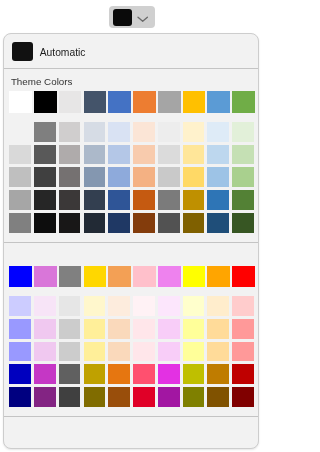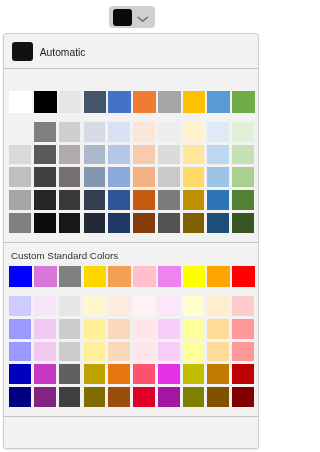--- a/index.html
+++ b/index.html
@@ -10,21 +10,21 @@
   
   .trigger{position:absolute;left:109px;top:5.8px;width:45.8px;height:22.6px;
            background:#d0d0d0;border-radius:4px;}
   .trigger .sw{position:absolute;left:4px;top:3.5px;width:19px;height:17px;
                background:#080808;border-radius:3px;}
   .trigger .chev{position:absolute;left:23px;top:0;width:22.8px;height:22.6px;
                  display:flex;align-items:center;justify-content:center;}
 
   
   .panel{position:absolute;left:3.3px;top:33px;width:255.7px;height:416px;
-         background:#f2f2f2;border:1px solid #cdcdcd;border-radius:3px;
+         background:#f2f2f2;border:1px solid #cdcdcd;border-radius:8px;
          box-sizing:border-box;box-shadow:0 1px 2px rgba(0,0,0,0.10);}
 
   .auto{position:absolute;left:0;top:0;width:100%;height:34px;}
   .auto .sw{position:absolute;left:8.2px;top:8.4px;width:21px;height:18.7px;
             background:#111111;border-radius:3px;}
   .auto .lbl{position:absolute;left:35.4px;top:9.8px;font-size:10.3px;color:#1c1c1c;
              line-height:17px;}
 
   .sep{position:absolute;left:0;width:100%;height:1px;background:#c4c4c4;}
 
@@ -54,20 +54,21 @@
 
   <div class="panel">
 
     <div class="auto">
       <span class="sw" style="background: rgb(17, 17, 17);"></span>
       <span class="lbl">Automatic</span>
     </div>
 
     <div class="sep" style="top:34px"></div>
 
+    <div class="sec-title" style="top:42.2px">Theme Colors</div>
     <div class="grid" id="theme-grid" style="top:0">
         <div class="row" style="top: 57.3px; left: 0px;">
           <div class="sw2" style="background: rgb(255, 255, 255); width: 22.6px; height: 21.4px; margin-left: 0px;"></div>
           <div class="sw2" style="background: rgb(0, 0, 0); width: 22.6px; height: 21.4px; margin-left: 2.2px;"></div>
           <div class="sw2" style="background: rgb(231, 230, 230); width: 22.6px; height: 21.4px; margin-left: 2.2px;"></div>
           <div class="sw2" style="background: rgb(68, 84, 106); width: 22.6px; height: 21.4px; margin-left: 2.2px;"></div>
           <div class="sw2" style="background: rgb(68, 114, 196); width: 22.6px; height: 21.4px; margin-left: 2.2px;"></div>
           <div class="sw2" style="background: rgb(237, 125, 49); width: 22.6px; height: 21.4px; margin-left: 2.2px;"></div>
           <div class="sw2" style="background: rgb(165, 165, 165); width: 22.6px; height: 21.4px; margin-left: 2.2px;"></div>
           <div class="sw2" style="background: rgb(255, 192, 0); width: 22.6px; height: 21.4px; margin-left: 2.2px;"></div>
@@ -131,21 +132,20 @@
           <div class="sw2" style="background: rgb(131, 60, 12); width: 21.7px; height: 19.8px; margin-left: 3.1px;"></div>
           <div class="sw2" style="background: rgb(82, 82, 82); width: 21.7px; height: 19.8px; margin-left: 3.1px;"></div>
           <div class="sw2" style="background: rgb(127, 96, 0); width: 21.7px; height: 19.8px; margin-left: 3.1px;"></div>
           <div class="sw2" style="background: rgb(31, 78, 121); width: 21.7px; height: 19.8px; margin-left: 3.1px;"></div>
           <div class="sw2" style="background: rgb(55, 86, 35); width: 21.7px; height: 19.8px; margin-left: 3.1px;"></div>
         </div>
       </div>
 
     <div class="sep" style="top:208px"></div>
 
-    <div class="sec-title" style="top:216.4px">Custom Standard Colors</div>
     <div class="grid" id="custom-grid" style="top:0">
         <div class="row" style="top: 231.5px; left: 0px;">
           <div class="sw2" style="background: rgb(0, 0, 255); width: 22.6px; height: 21.4px; margin-left: 0px;"></div>
           <div class="sw2" style="background: rgb(217, 118, 217); width: 22.6px; height: 21.4px; margin-left: 2.2px;"></div>
           <div class="sw2" style="background: rgb(128, 128, 128); width: 22.6px; height: 21.4px; margin-left: 2.2px;"></div>
           <div class="sw2" style="background: rgb(255, 215, 0); width: 22.6px; height: 21.4px; margin-left: 2.2px;"></div>
           <div class="sw2" style="background: rgb(243, 160, 85); width: 22.6px; height: 21.4px; margin-left: 2.2px;"></div>
           <div class="sw2" style="background: rgb(255, 192, 203); width: 22.6px; height: 21.4px; margin-left: 2.2px;"></div>
           <div class="sw2" style="background: rgb(238, 130, 238); width: 22.6px; height: 21.4px; margin-left: 2.2px;"></div>
           <div class="sw2" style="background: rgb(255, 255, 0); width: 22.6px; height: 21.4px; margin-left: 2.2px;"></div>

